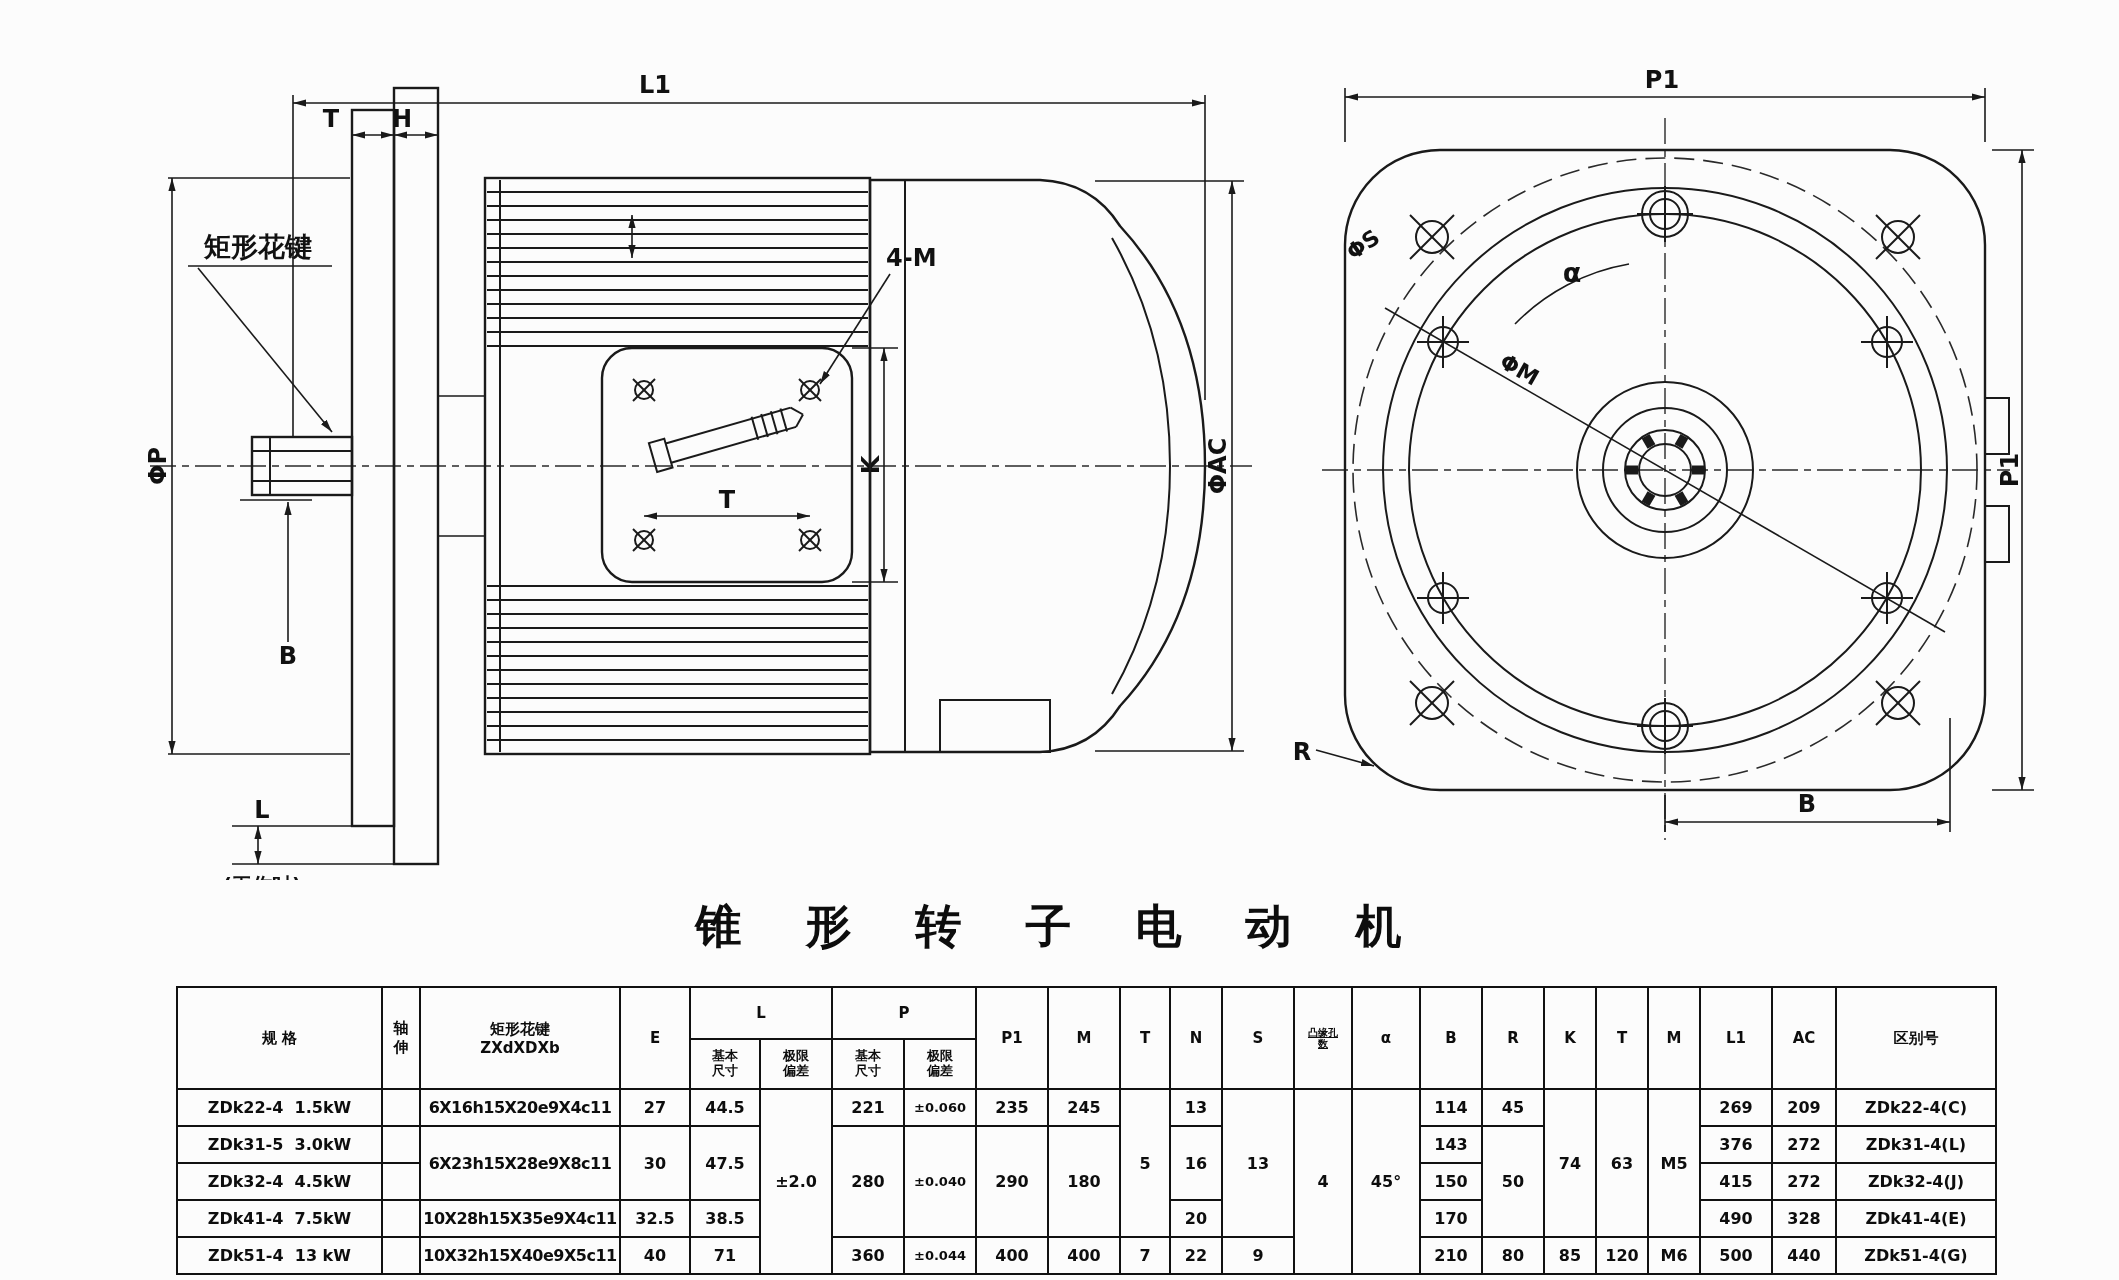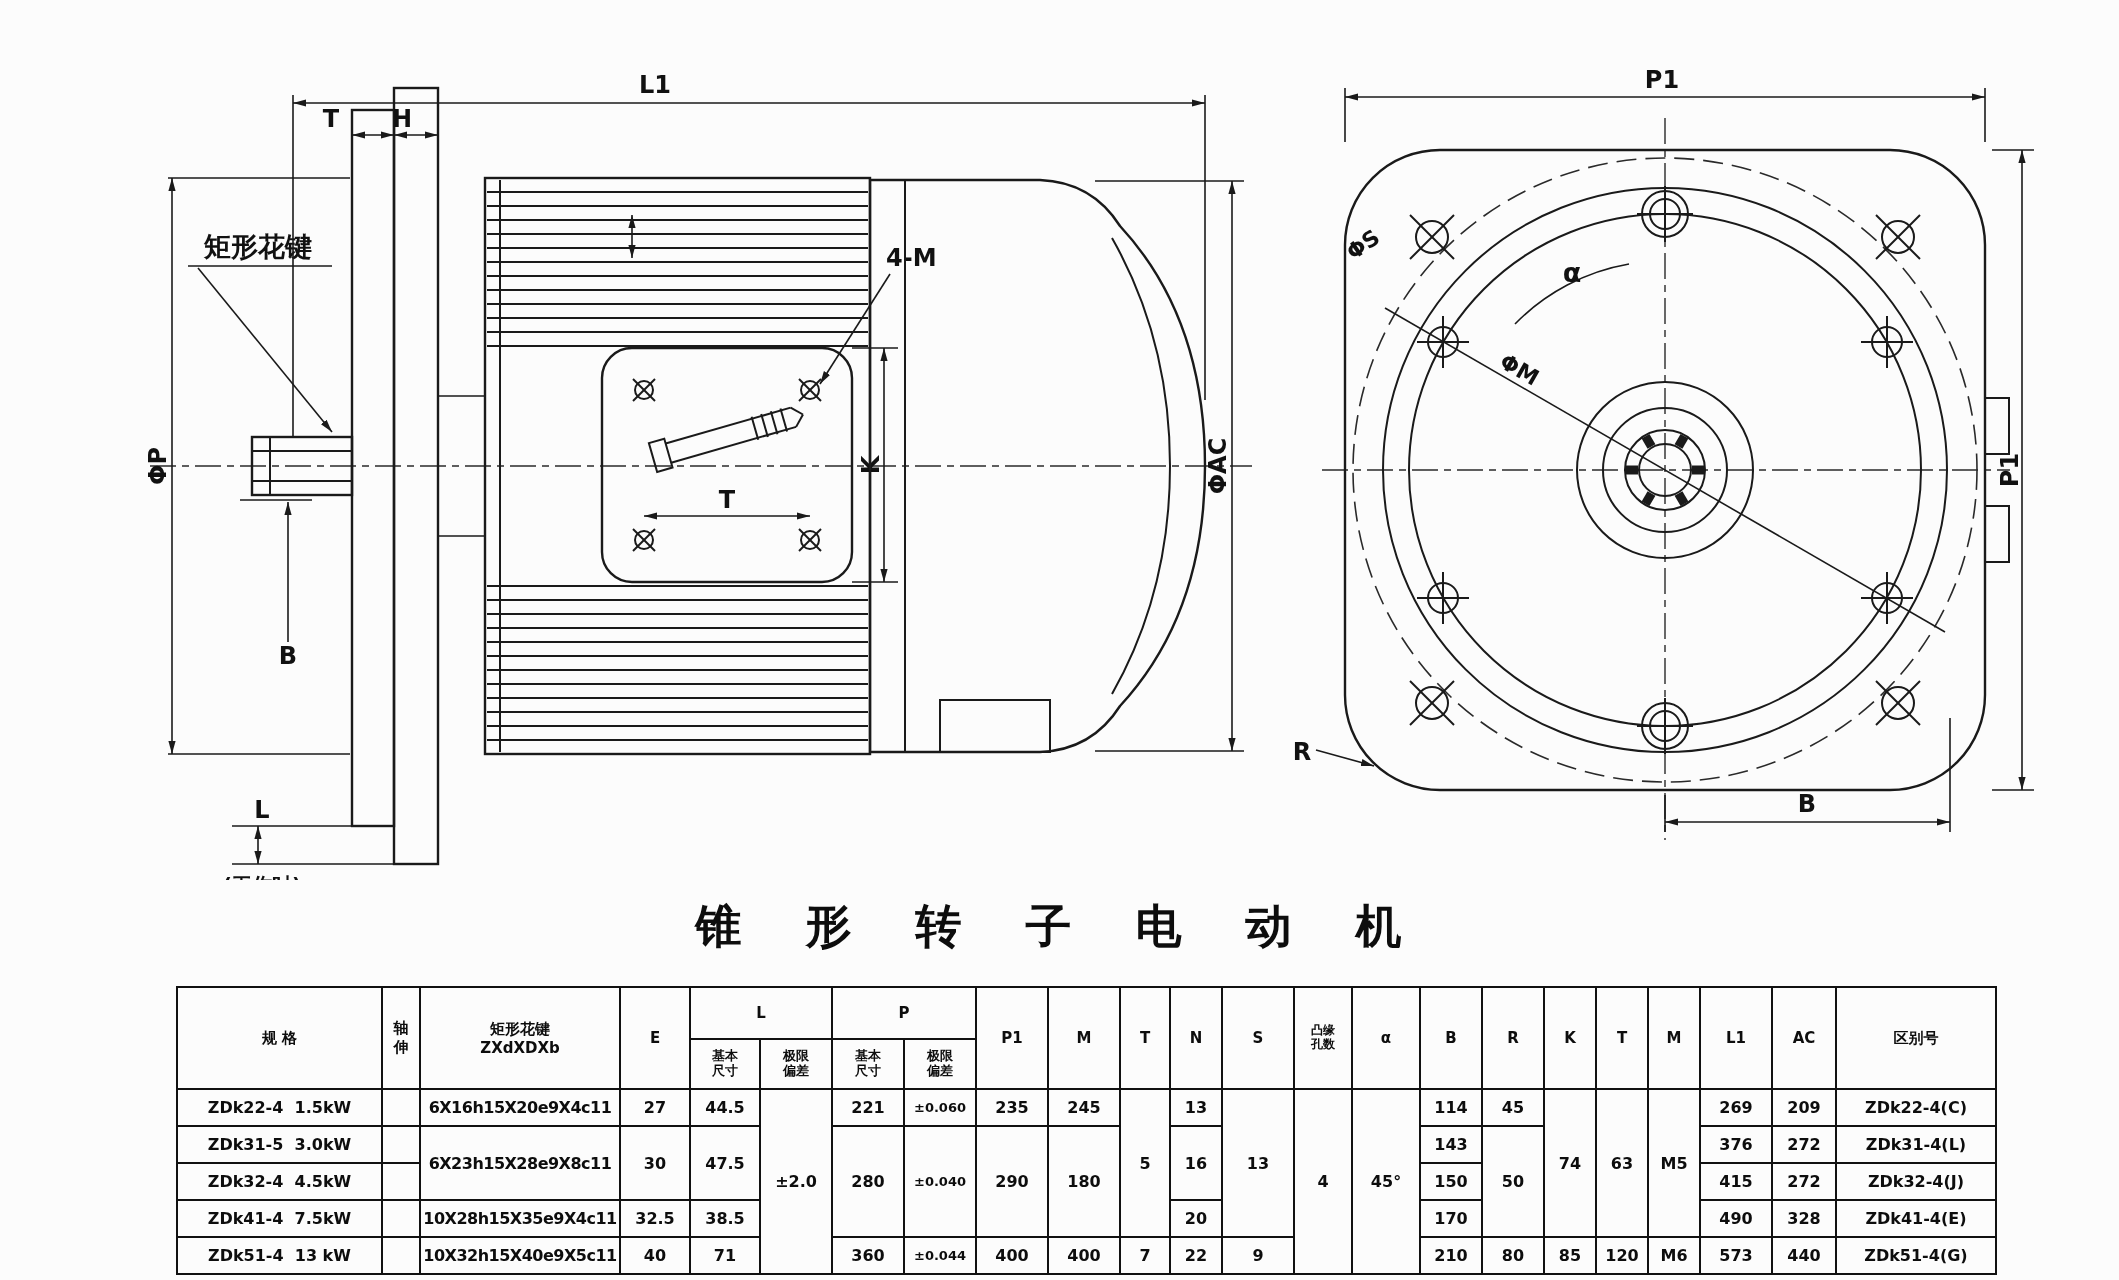--- a/index.html
+++ b/index.html
@@ -19,21 +19,21 @@
          font-size:46px;font-weight:bold;letter-spacing:24px;color:#0d0d0d;}
   #tablewrap{position:absolute;left:176px;top:986px;}
   table.spec{border-collapse:collapse;table-layout:fixed;background:#fcfcfc;}
   table.spec th, table.spec td{border:2px solid #111;padding:0;text-align:center;
       font-weight:bold;color:#0d0d0d;overflow:hidden;}
   table.spec th{font-size:15px;}
   table.spec td{font-size:16px;height:35px;}
   tr.h1 th{height:50px;}
   tr.h2 th{height:48px;}
   .sub{width:32px;margin:0 auto;line-height:1.15;word-break:break-all;font-size:13px;}
-  .sub4{width:32px;margin:0 auto;line-height:1.15;word-break:break-all;font-size:12px;}
+  .sub4{width:32px;margin:0 auto;line-height:1.15;word-break:break-all;font-size:10px;text-decoration:underline;}
   .vert{width:17px;margin:13px auto;word-break:break-all;line-height:1.25;font-size:15px;}
   td.speccell{text-align:left;padding-left:8px;white-space:pre;font-size:15px;}
   td.splinecell{text-align:left;padding-left:10px;font-size:15px;letter-spacing:-0.5px;margin-left:12px;}
 </style>
 </head>
 <body>
 
 <div id="stage">
 
 <svg id="drawing" width="2119" height="880" viewBox="0 0 2119 880">
@@ -443,21 +443,21 @@
     <td>400</td>
     <td>400</td>
     <td>7</td>
     <td>22</td>
     <td>9</td>
     <td>210</td>
     <td>80</td>
     <td>85</td>
     <td>120</td>
     <td>M6</td>
-    <td>573</td>
+    <td>500</td>
     <td>440</td>
     <td>ZDk51-4(G)</td>
   </tr>
 </tbody>
       </table>
 </div>
 
 </div>
 
 </body></html>

